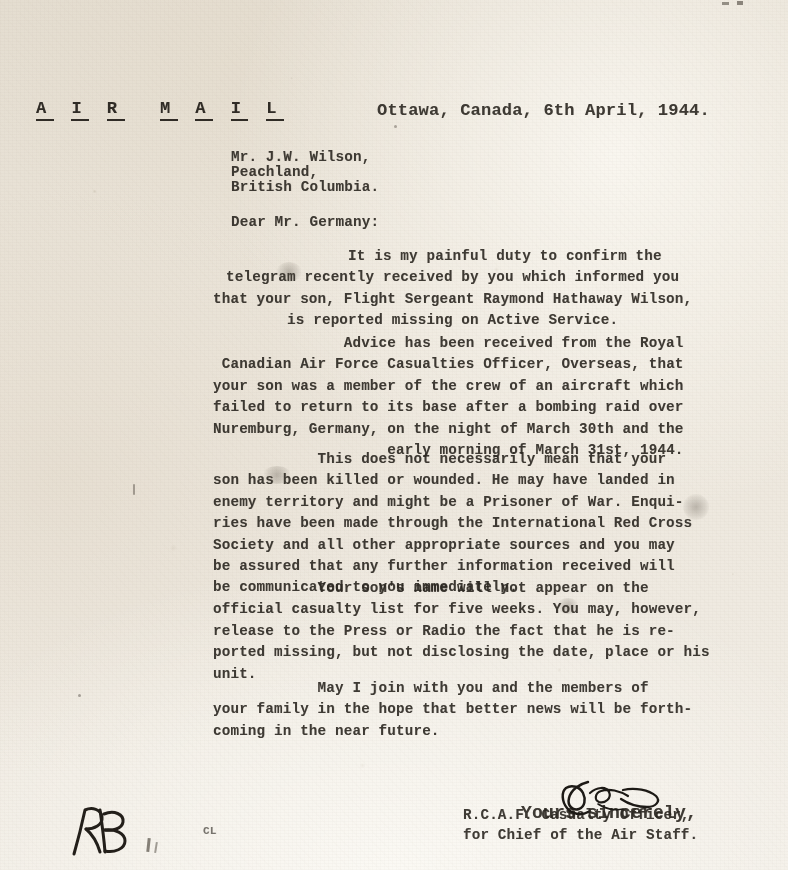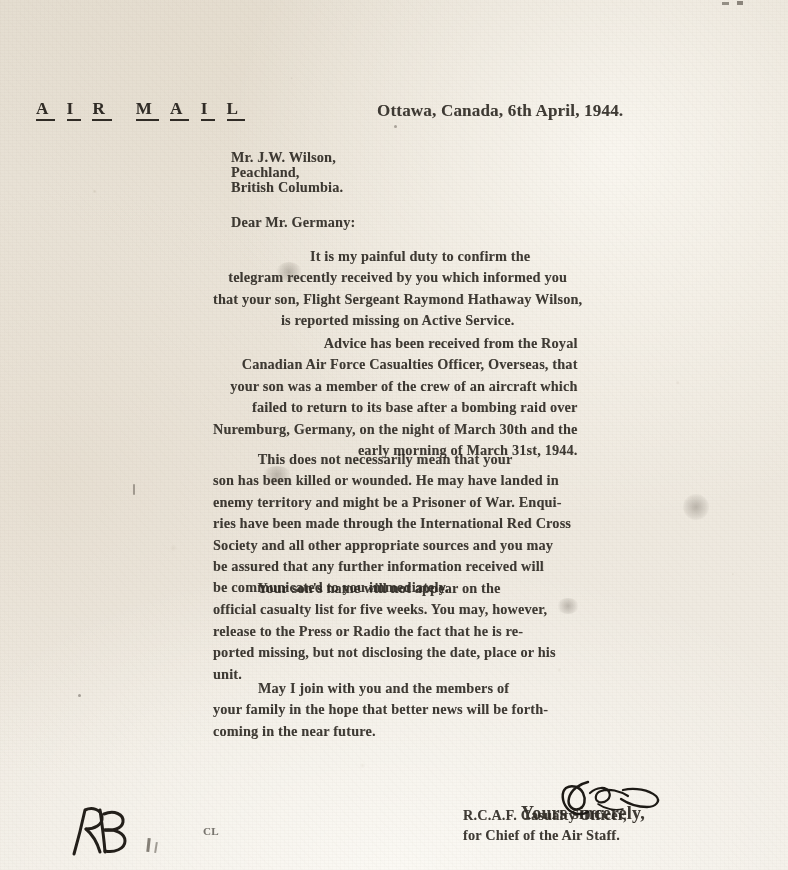--- a/index.html
+++ b/index.html
@@ -49,21 +49,21 @@
       radial-gradient(circle 5px at 22% 63%, rgba(158,144,120,0.28), rgba(0,0,0,0) 72%),
       radial-gradient(circle 3px at 71% 77%, rgba(150,136,112,0.30), rgba(0,0,0,0) 70%),
       radial-gradient(circle 4px at 46% 88%, rgba(155,141,118,0.25), rgba(0,0,0,0) 72%),
       radial-gradient(circle 2px at 93% 66%, rgba(150,136,112,0.35), rgba(0,0,0,0) 70%);
   }
 
   
   .tw {
     position: absolute;
     white-space: pre;
-    font-family: Liberation Serif, serif;
+    font-family: Liberation Mono, monospace;
     font-weight: 700;
     letter-spacing: 0.2px;
     color: #2b2721;
     text-shadow: 0.35px 0.2px 0 rgba(60,54,46,0.30);
     opacity: 0.90;
   }
 
   #airmail {
     left: 36px;
     top: 99px;

